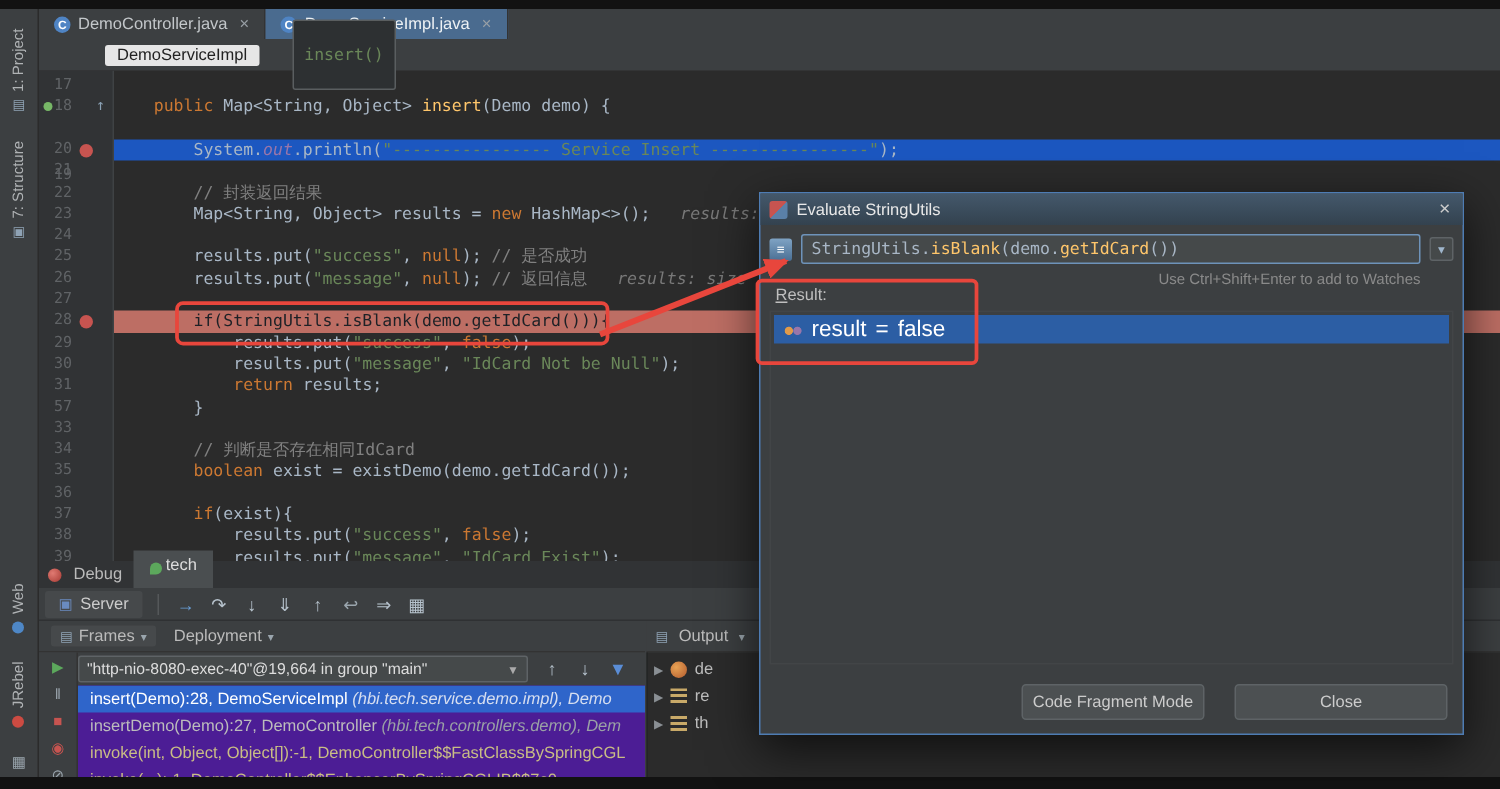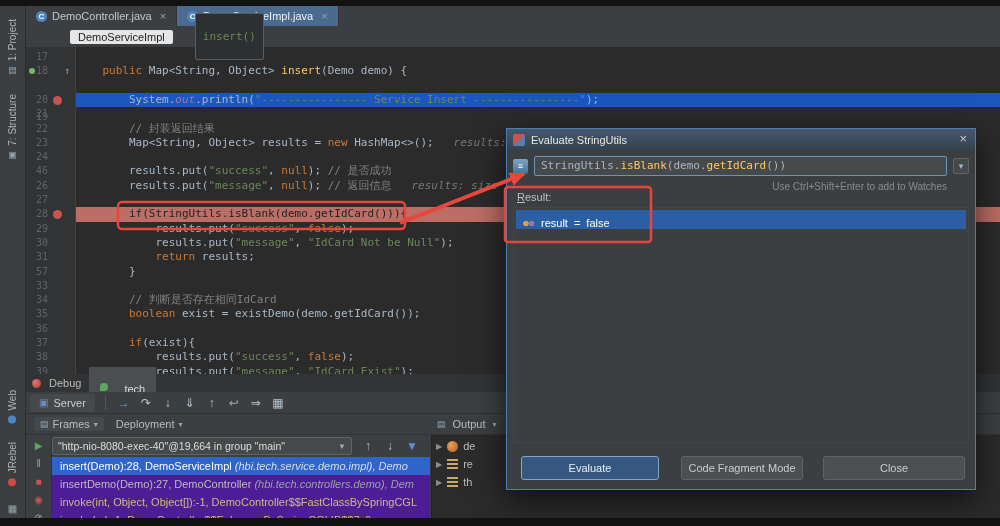--- a/index.html
+++ b/index.html
@@ -44,21 +44,21 @@
   .g-dot{position:absolute;left:3px;top:4px;width:6px;height:6px;border-radius:50%;background:#77b767}
   .tk-pl{color:#a9b7c6}.tk-kw{color:#cc7832}.tk-str{color:#6a8759}.tk-com{color:#808080}
   .tk-fn{color:#ffc66b}.tk-fld{color:#9876aa;font-style:italic}.tk-dk{color:#1d2126}
   .tk-hint{color:#787878;font-style:italic}
 
   
   .debug{position:absolute;left:26px;top:374px;right:0;height:144px;background:#3c3f41;z-index:1;font-size:11px}
   .dbg-header{position:absolute;left:0;top:0;right:0;height:18px;background:#313335;display:flex;align-items:center;gap:8px;padding-left:6px}
   .dbg-icon{width:9px;height:9px;border-radius:50%;background:radial-gradient(circle at 35% 35%,#e07a72,#a63a33)}
   .dbg-title{color:#bbb}
-  .session-tab{background:#4a4e50;height:18px;display:inline-flex;align-items:flex-start;gap:16px;padding:16px 11px;color:#ddd}
+  .session-tab{background:#4a4e50;height:18px;display:inline-flex;align-items:flex-end;gap:2px;padding:16px 11px;color:#ddd}
   .leaf-icon{width:8px;height:8px;border-radius:50% 50% 50% 0;background:#5ca85c;display:inline-block}
   .dbg-toolbar{position:absolute;left:0;top:18px;right:0;height:22px;background:#3c3f41;border-bottom:1px solid #2f3133;display:flex;align-items:center;gap:6px;padding-left:4px}
   .server-chip{display:inline-flex;gap:5px;align-items:center;background:#46494b;height:18px;padding:0 9px;color:#ccc;border-radius:2px}
   .server-icon{color:#6a8bbf;font-size:10px}
   .tb-sep{width:1px;height:14px;background:#55585a;margin:0 4px}
   .icon-row{display:inline-flex;gap:6px;align-items:center}
   .mini-icon{width:16px;height:16px;line-height:16px;text-align:center;font-size:12px;cursor:default;display:inline-block}
   .dbg-tabs{position:absolute;left:0;top:40px;width:404px;height:21px;background:#3c3f41;border-bottom:1px solid #333;display:flex;align-items:center;gap:12px;padding-left:8px;color:#bbb}
   .view-tab{display:inline-flex;align-items:center;gap:4px}
   .view-tab.active{background:#46494b;padding:1px 6px;border-radius:2px}
@@ -89,21 +89,21 @@
   .dlg-icon{width:12px;height:12px;border-radius:2px;background:linear-gradient(135deg,#c75450 0 50%,#5a80a8 50% 100%)}
   .dlg-close{position:absolute;right:8px;top:2px;color:#ccc;font-size:13px;cursor:default}
   .dlg-exp-row{position:absolute;left:6px;right:6px;top:26px;height:22px;display:flex;align-items:center;gap:6px}
   .exp-icon{width:15px;height:15px;border-radius:2px;background:linear-gradient(#7fa3c4,#4a6f94);color:#fff;font-size:9px;line-height:15px;text-align:center}
   .exp-field{flex:1;height:20px;background:#45494a;border:1px solid #6e93ba;border-radius:2px;padding:2px 6px;font-family:"DejaVu Sans Mono",monospace;font-size:11px;white-space:pre;overflow:hidden}
   .hist-icon{width:16px;height:16px;border:1px solid #5e6366;border-radius:2px;color:#9fb6cc;font-size:9px;line-height:14px;text-align:center;background:#45494a}
   .dlg-hint{position:absolute;top:52px;right:28px;color:#8a8a8a;font-size:10px}
   .dlg-result-label{position:absolute;top:62px;left:10px;color:#bfbfbf;font-size:11px}
   .mn{text-decoration:underline}
   .dlg-tree{position:absolute;left:6px;right:6px;top:78px;bottom:46px;border:1px solid #424547;background:#3c3f41}
-  .dlg-result-row{position:absolute;left:2px;right:2px;top:2px;height:19px;background:#2c5ea4;display:flex;align-items:flex-end;gap:6px;padding-left:6px;color:#fff;font-size:11px}
+  .dlg-result-row{position:absolute;left:2px;right:2px;top:2px;height:19px;background:#2c5ea4;display:flex;align-items:center;gap:6px;padding-left:6px;color:#fff;font-size:15px}
   .res-icon{width:13px;height:13px;background:
       radial-gradient(circle at 30% 58%,#e09a4a 2.5px,transparent 3px),
       radial-gradient(circle at 74% 58%,#9876aa 2.5px,transparent 3px)}
   .btn{position:absolute;top:327px;height:24px;font-size:11px;color:#ccc;background:#4c5052;border:1px solid #5e6366;border-radius:3px;font-family:"Liberation Sans",sans-serif}
   .btn-default{background:#365880;border-color:#87a5c4;color:#e6edf5}
   .btn-evaluate{left:14px;width:138px}
   .btn-cfm{left:174px;width:122px}
   .btn-close{left:316px;width:142px}
 
   
@@ -162,21 +162,21 @@
     <div class="gutter-bg"></div>
     <div id="code-lines">
         <div class="code-line" style="top: 3px;"><span class="ln">17</span><span class="code"></span></div>
         <div class="code-line" style="top: 17.3px;"><span class="ln">18</span><span class="g-dot"></span><span class="g-ovr">↑</span><span class="code"><span class="tk-pl">    </span><span class="tk-kw">public </span><span class="tk-pl">Map&lt;String, Object&gt; </span><span class="tk-fn">insert</span><span class="tk-pl">(Demo demo) {</span></span></div>
         <div class="code-line" style="top: 31.6px; margin-top: 31px;"><span class="ln">19</span><span class="code"></span></div>
         <div class="code-line hl-exec" style="top: 45.9px;"><span class="ln">20</span><span class="g-bp"></span><span class="code"><span class="tk-pl">        System.</span><span class="tk-fld">out</span><span class="tk-pl">.println(</span><span class="tk-str">"---------------- Service Insert ----------------"</span><span class="tk-pl">);</span></span></div>
         <div class="code-line" style="top: 60.2px;"><span class="ln">21</span><span class="code"></span></div>
         <div class="code-line" style="top: 74.5px;"><span class="ln">22</span><span class="code"><span class="tk-com">        // 封装返回结果</span></span></div>
         <div class="code-line" style="top: 88.8px;"><span class="ln">23</span><span class="code"><span class="tk-pl">        Map&lt;String, Object&gt; results = </span><span class="tk-kw">new </span><span class="tk-pl">HashMap&lt;&gt;();</span><span class="tk-hint">   results: s</span></span></div>
         <div class="code-line" style="top: 103.1px;"><span class="ln">24</span><span class="code"></span></div>
-        <div class="code-line" style="top: 117.4px;"><span class="ln">46</span><span class="code"><span class="tk-pl">        results.put(</span><span class="tk-str">"success"</span><span class="tk-pl">, </span><span class="tk-kw">null</span><span class="tk-pl">); </span><span class="tk-com">// 是否成功</span></span></div>
+        <div class="code-line" style="top: 117.4px;"><span class="ln">25</span><span class="code"><span class="tk-pl">        results.put(</span><span class="tk-str">"success"</span><span class="tk-pl">, </span><span class="tk-kw">null</span><span class="tk-pl">); </span><span class="tk-com">// 是否成功</span></span></div>
         <div class="code-line" style="top: 131.7px;"><span class="ln">26</span><span class="code"><span class="tk-pl">        results.put(</span><span class="tk-str">"message"</span><span class="tk-pl">, </span><span class="tk-kw">null</span><span class="tk-pl">); </span><span class="tk-com">// 返回信息</span><span class="tk-hint">   results: size</span></span></div>
         <div class="code-line" style="top: 146px;"><span class="ln">27</span><span class="code"></span></div>
         <div class="code-line hl-bp" style="top: 160.3px;"><span class="ln">28</span><span class="g-bp"></span><span class="code"><span class="tk-dk">        if(StringUtils.isBlank(demo.getIdCard())){</span></span></div>
         <div class="code-line" style="top: 174.6px;"><span class="ln">29</span><span class="code"><span class="tk-pl">            results.put(</span><span class="tk-str">"success"</span><span class="tk-pl">, </span><span class="tk-kw">false</span><span class="tk-pl">);</span></span></div>
         <div class="code-line" style="top: 188.9px;"><span class="ln">30</span><span class="code"><span class="tk-pl">            results.put(</span><span class="tk-str">"message"</span><span class="tk-pl">, </span><span class="tk-str">"IdCard Not be Null"</span><span class="tk-pl">);</span></span></div>
         <div class="code-line" style="top: 203.2px;"><span class="ln">31</span><span class="code"><span class="tk-pl">            </span><span class="tk-kw">return</span><span class="tk-pl"> results;</span></span></div>
         <div class="code-line" style="top: 217.5px;"><span class="ln">57</span><span class="code"><span class="tk-pl">        }</span></span></div>
         <div class="code-line" style="top: 231.8px;"><span class="ln">33</span><span class="code"></span></div>
         <div class="code-line" style="top: 246.1px;"><span class="ln">34</span><span class="code"><span class="tk-com">        // 判断是否存在相同IdCard</span></span></div>
         <div class="code-line" style="top: 260.4px;"><span class="ln">35</span><span class="code"><span class="tk-pl">        </span><span class="tk-kw">boolean</span><span class="tk-pl"> exist = existDemo(demo.getIdCard());</span></span></div>
@@ -292,21 +292,20 @@
     <div class="dlg-hint">Use Ctrl+Shift+Enter to add to Watches</div>
     <div class="dlg-result-label"><span class="mn">R</span><span>esult:</span></div>
     <div class="dlg-tree">
       <div class="dlg-result-row">
         <span class="res-icon"></span>
         <span>result</span>
           <span> = </span>
           <span>false</span>
       </div>
     </div>
-    <button class="btn btn-default btn-evaluate">Evaluate</button>
     <button class="btn btn-close">Close</button>
     <button class="btn btn-cfm">Code Fragment Mode</button>
   </div>
 
   <svg class="annotations" viewBox="0 0 1000 526">
     <defs>
       <marker id="ah" markerUnits="userSpaceOnUse" markerWidth="18" markerHeight="14" refX="14" refY="7" orient="auto">
         <path d="M0,0 L16,7 L0,14 Z" fill="#e8463c"></path>
       </marker>
     </defs>

